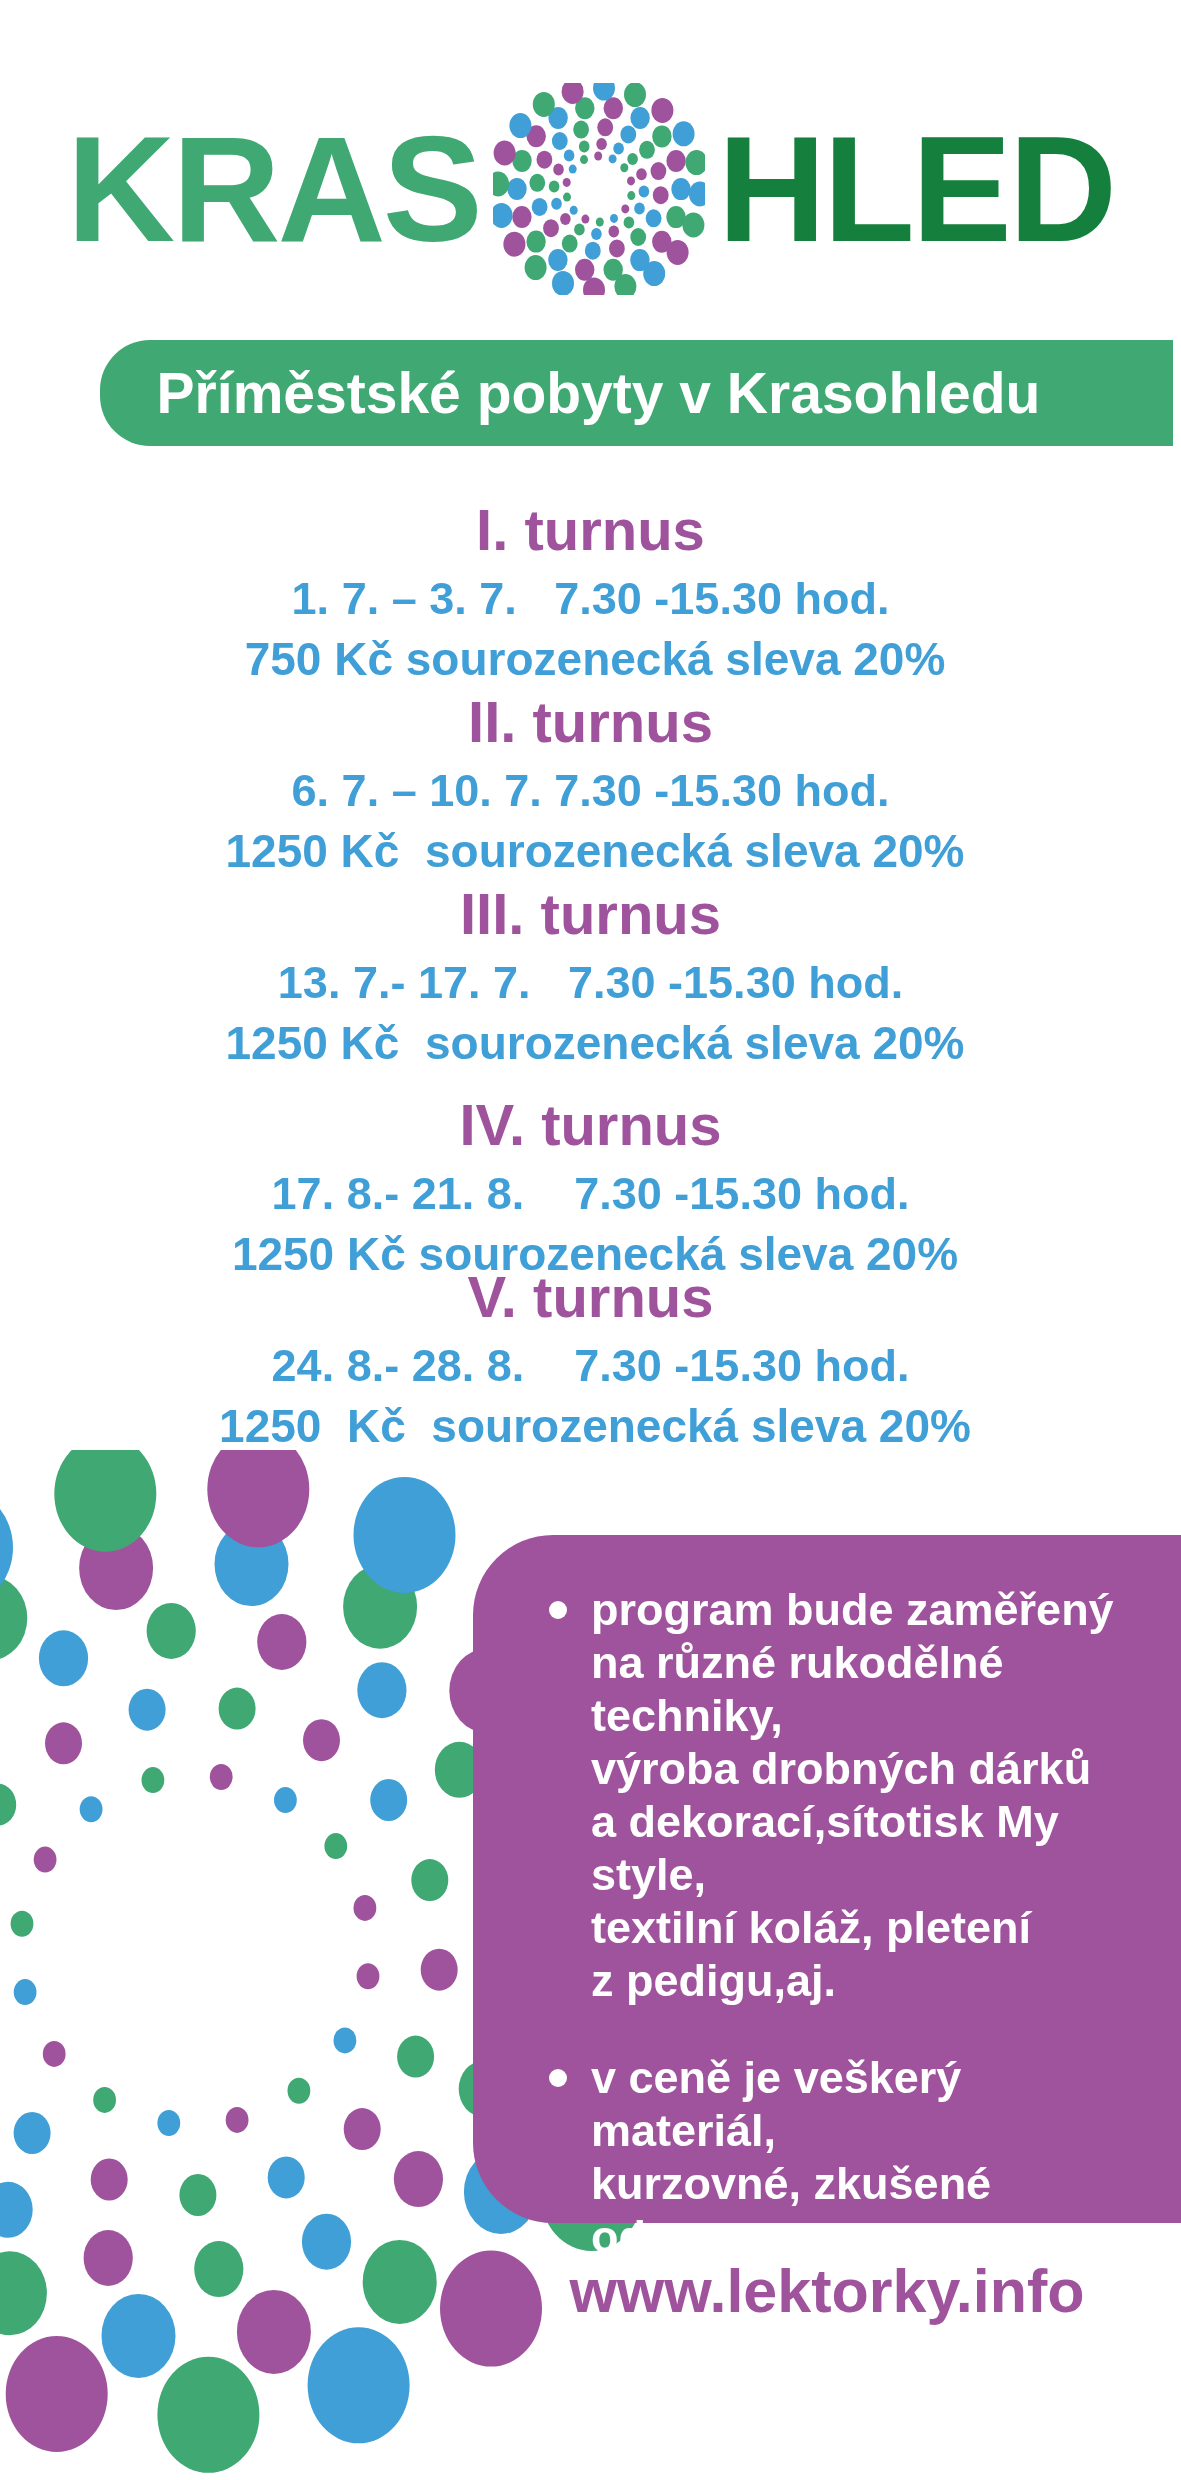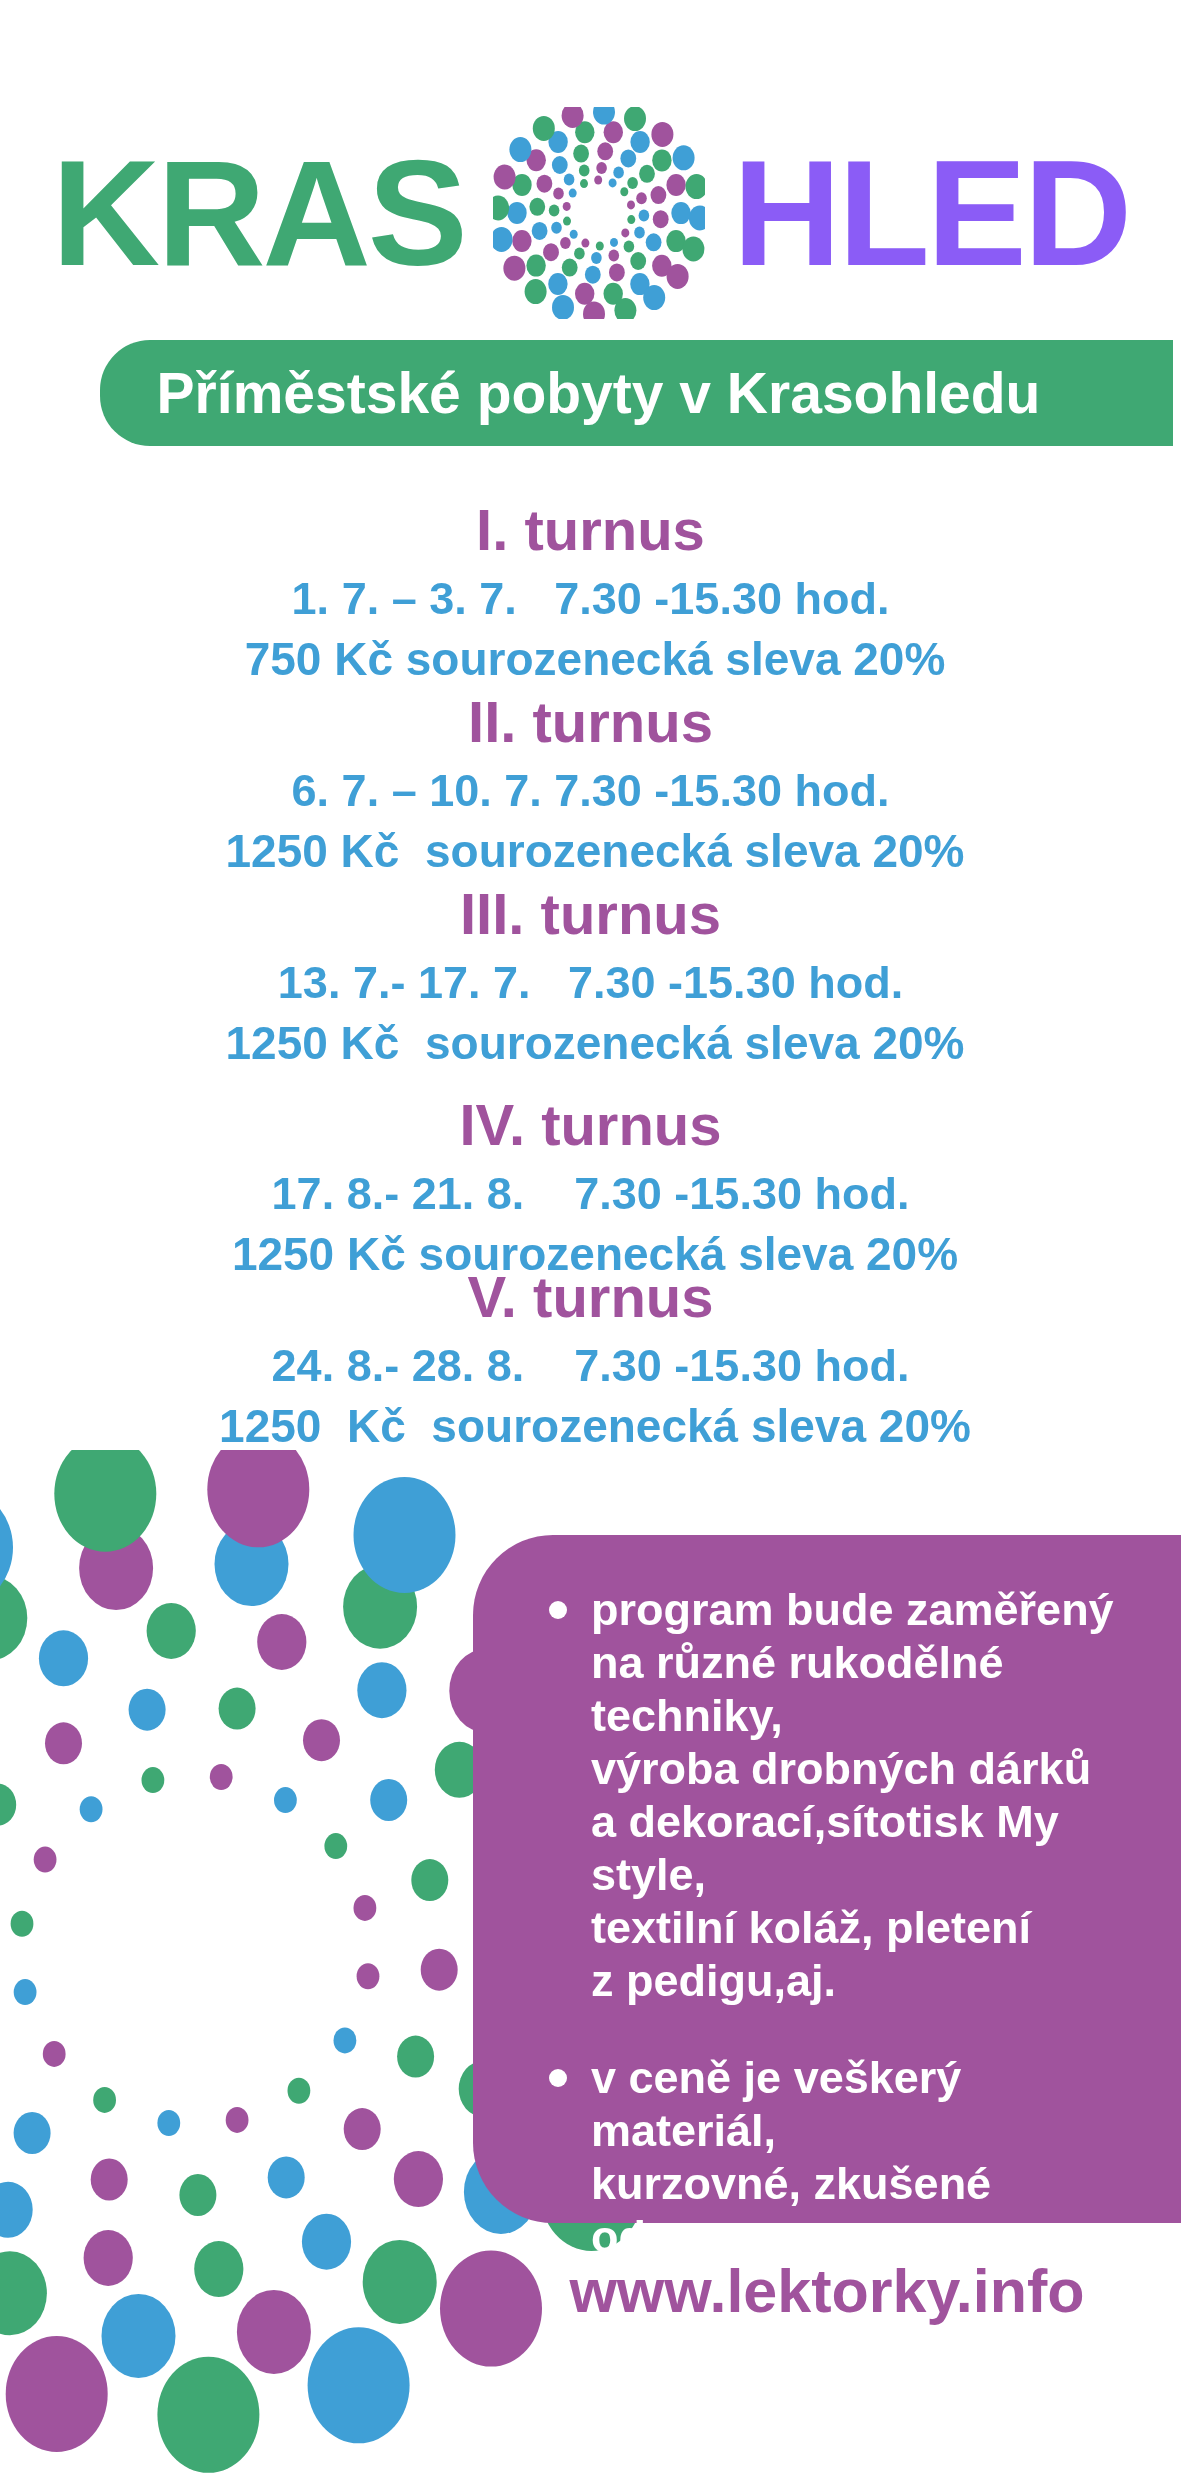--- a/index.html
+++ b/index.html
@@ -3,27 +3,27 @@
 <meta charset="utf-8">
 <style>
   html,body{margin:0;padding:0;}
   body{
     width:1181px;height:2480px;position:relative;overflow:hidden;
     background:#ffffff;
     font-family:"Liberation Sans",sans-serif;font-weight:bold;
   }
   
   .logo-row{
-    position:absolute;top:108px;left:0;right:0;height:210px;
-    display:flex;align-items:center;justify-content:center;gap:28px;
+    position:absolute;top:84px;left:0;right:0;height:210px;
+    display:flex;align-items:center;justify-content:center;gap:13px;
     z-index:2;
   }
   .logo-text{font-size:150px;line-height:1;letter-spacing:-3px;}
   .logo-kras{color:#3FA873;}
-  .logo-hled{color:#8b5cf6;}
+  .logo-hled{color:#15803d;}
   .logo-mandala{width:212px;height:212px;flex:0 0 auto;}
   
   .banner{
     position:absolute;top:340px;left:100px;right:8px;height:106px;
     background:#3FA873;border-radius:50px 0 0 50px;
     color:#ffffff;font-size:57px;line-height:106px;
     text-align:center;padding-right:76px;z-index:2;
   }
   
   .session{position:absolute;left:0;right:0;text-align:center;z-index:2;}

